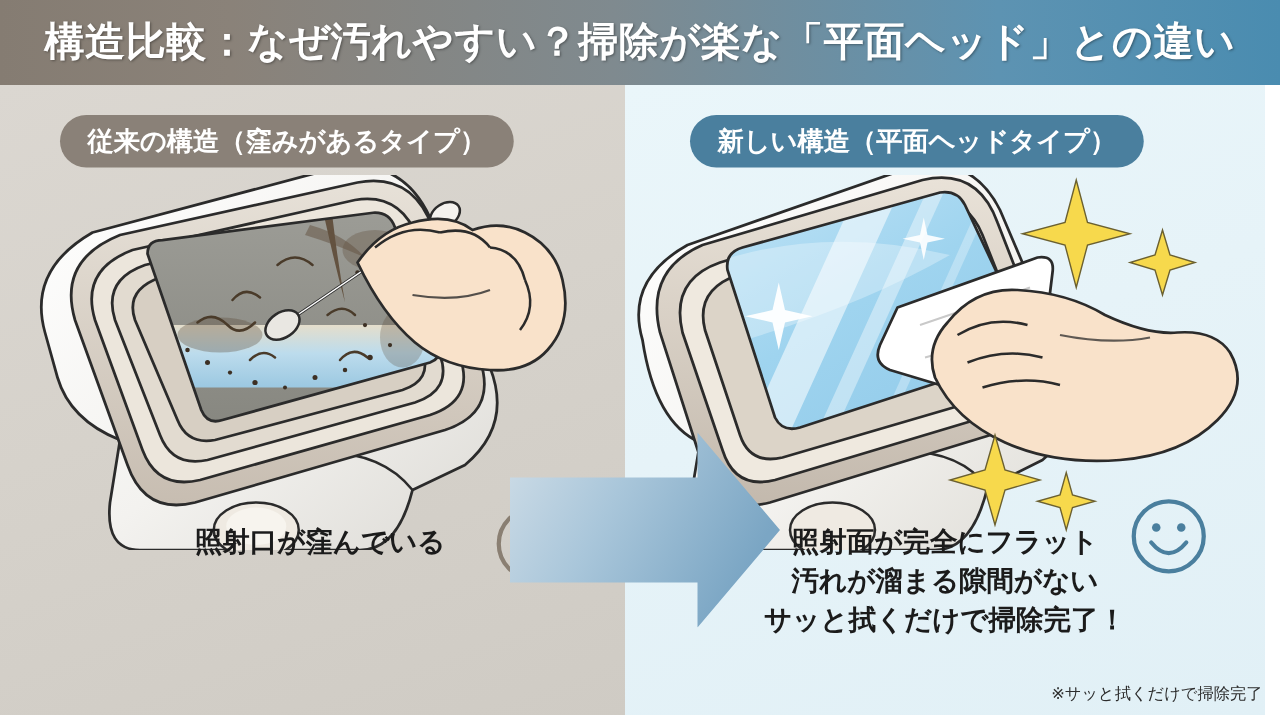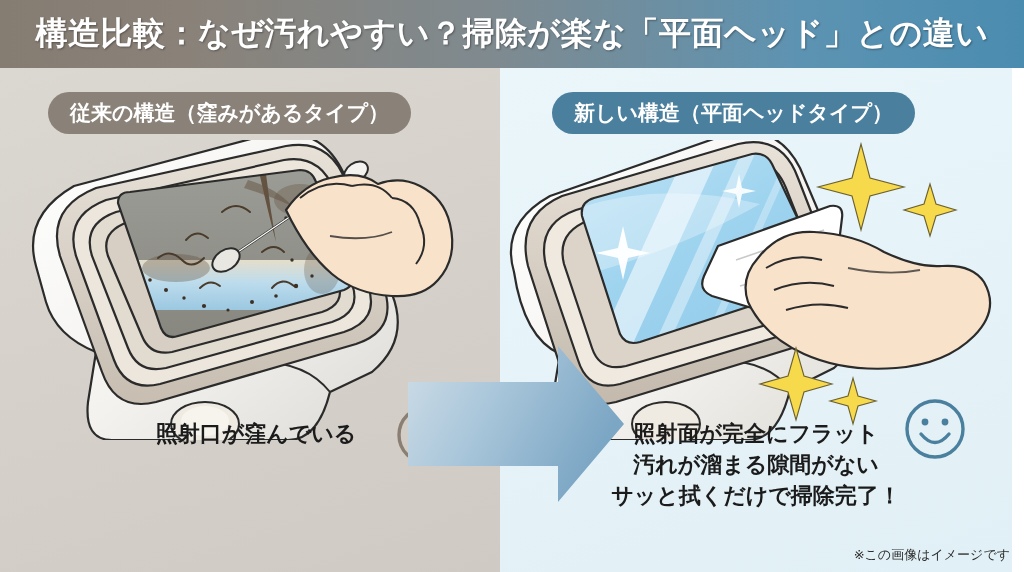--- a/index.html
+++ b/index.html
@@ -373,15 +373,15 @@
           <stop offset="0" stop-color="#cfdde7"></stop>
           <stop offset="0.45" stop-color="#a9c6da"></stop>
           <stop offset="1" stop-color="#7ba6c4"></stop>
         </linearGradient>
       </defs>
       <path d="M0,36 L150,36 L150,0 L216,78 L150,156 L150,120 L0,120 Z" fill="url(#arrGrad)"></path>
     </svg>
 
   </div>
 
-  <div class="footnote">※この画像はイメージです</div>
+  <div class="footnote">※サッと拭くだけで掃除完了</div>
 
 </div>
 
 </body></html>

